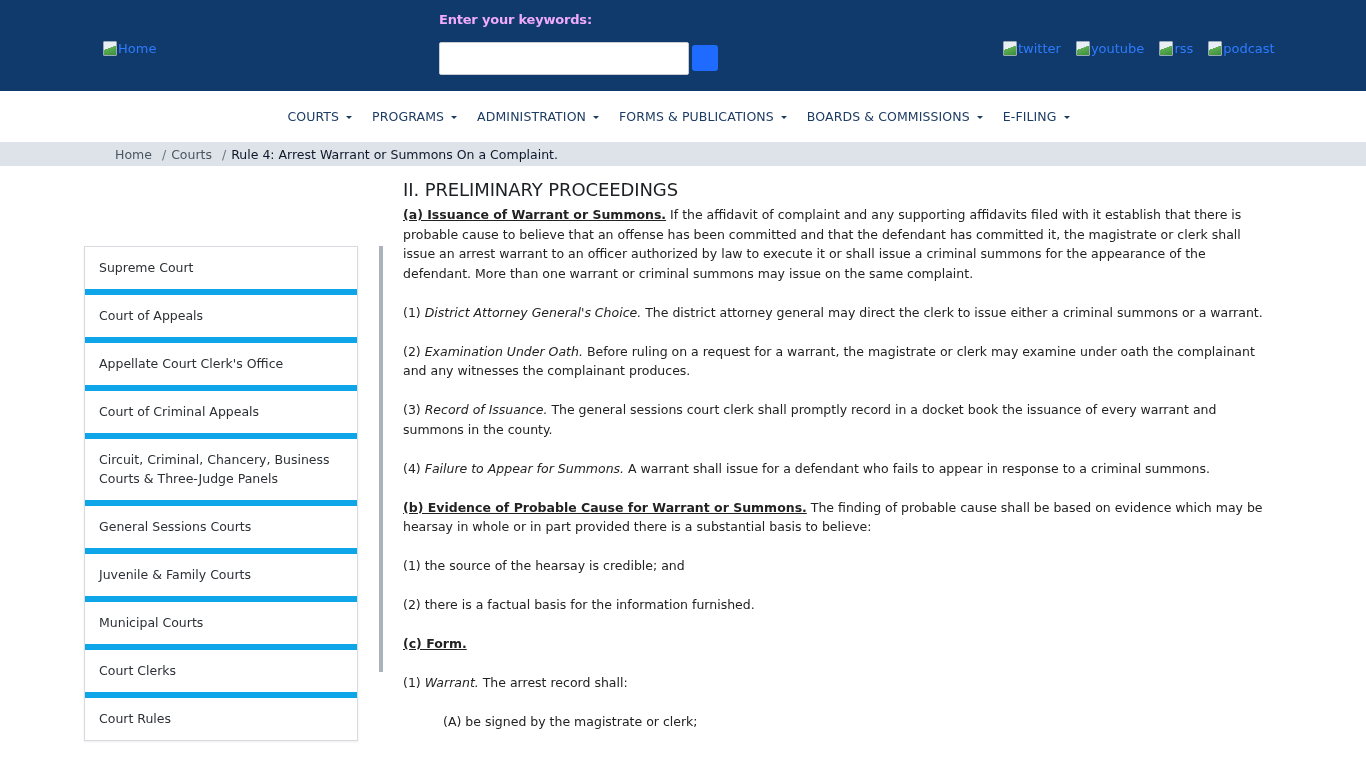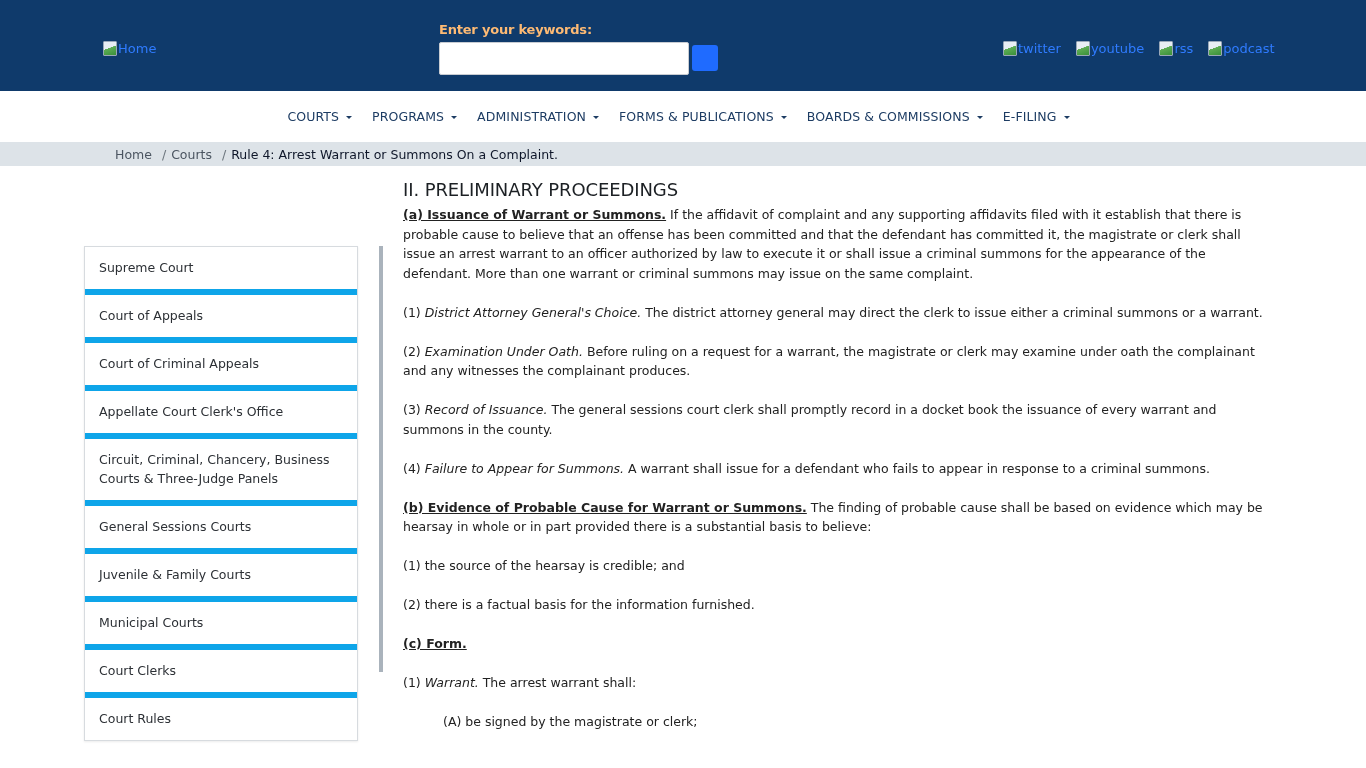--- a/index.html
+++ b/index.html
@@ -12,21 +12,21 @@
     }
     .broken-img { display: inline-flex; align-items: center; text-decoration: none; color: #2f7bff; font-size: 13px; }
     .broken-img .img-glyph {
       display: inline-block; width: 14px; height: 15px; margin-right: 1px;
       background: linear-gradient(160deg, #e8eef4 0%, #e8eef4 45%, #5fae55 46%, #3a8f3a 100%);
       border: 1px solid #9aa8b8; border-radius: 1px;
     }
     .logo-link { position: absolute; left: 103px; top: 41px; }
 
     .search-label {
-      position: absolute; left: 439px; top: 22px; color: #fdba74;
+      position: absolute; left: 439px; top: 12px; color: #f0abfc;
       font-weight: bold; font-size: 13px; letter-spacing: -0.2px;
     }
     .search-input {
       position: absolute; left: 439px; top: 42px; width: 250px; height: 33px;
       border: 1px solid #c8ccd2; background: #ffffff; border-radius: 2px;
       font-size: 14px; padding: 0 6px; outline: none;
     }
     .search-button {
       position: absolute; left: 692px; top: 45px; width: 26px; height: 26px;
       background: #1f6bff; border: none; border-radius: 3px; cursor: pointer;
@@ -151,22 +151,22 @@
   <a class="crumb-link">Home</a>
   <span class="sep">/</span>
   <a class="crumb-link">Courts</a>
   <span class="sep">/</span>
   <span class="crumb-current">Rule 4: Arrest Warrant or Summons On a Complaint.</span>
 </div>
 
 <div class="sidebar">
   <a class="sidebar-item">Supreme Court</a>
   <a class="sidebar-item">Court of Appeals</a>
+  <a class="sidebar-item">Appellate Court Clerk's Office</a>
   <a class="sidebar-item">Court of Criminal Appeals</a>
-  <a class="sidebar-item">Appellate Court Clerk's Office</a>
   <a class="sidebar-item">Circuit, Criminal, Chancery, Business Courts &amp; Three-Judge Panels</a>
   <a class="sidebar-item">General Sessions Courts</a>
   <a class="sidebar-item">Juvenile &amp; Family Courts</a>
   <a class="sidebar-item">Municipal Courts</a>
   <a class="sidebar-item">Court Clerks</a>
   <a class="sidebar-item">Court Rules</a>
 </div>
 
 <div class="divider-bar"></div>
 
@@ -183,16 +183,16 @@
 
   <p><span>(4) </span><i>Failure to Appear for Summons.</i><span> A warrant shall issue for a defendant who fails to appear in response to a criminal summons.</span></p>
 
   <p><b>(b) Evidence of Probable Cause for Warrant or Summons.</b><span> The finding of probable cause shall be based on evidence which may be hearsay in whole or in part provided there is a substantial basis to believe:</span></p>
 
   <p>(1) the source of the hearsay is credible; and</p>
   <p>(2) there is a factual basis for the information furnished.</p>
 
   <p><b>(c) Form.</b></p>
 
-  <p><span>(1) </span><i>Warrant.</i><span> The arrest warrant shall:</span></p>
+  <p><span>(1) </span><i>Warrant.</i><span> The arrest record shall:</span></p>
 
   <p class="indent">(A) be signed by the magistrate or clerk;</p>
 </div>
 
 </body></html>

